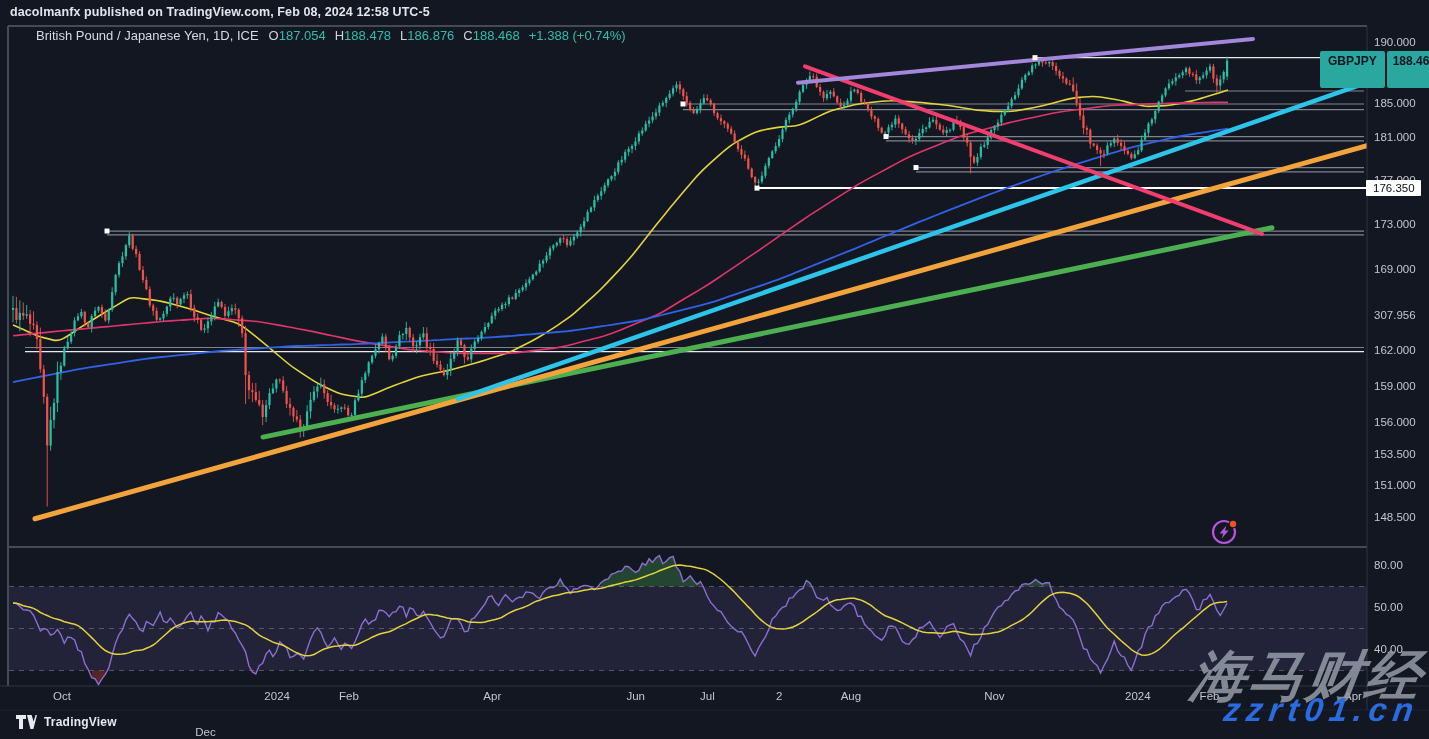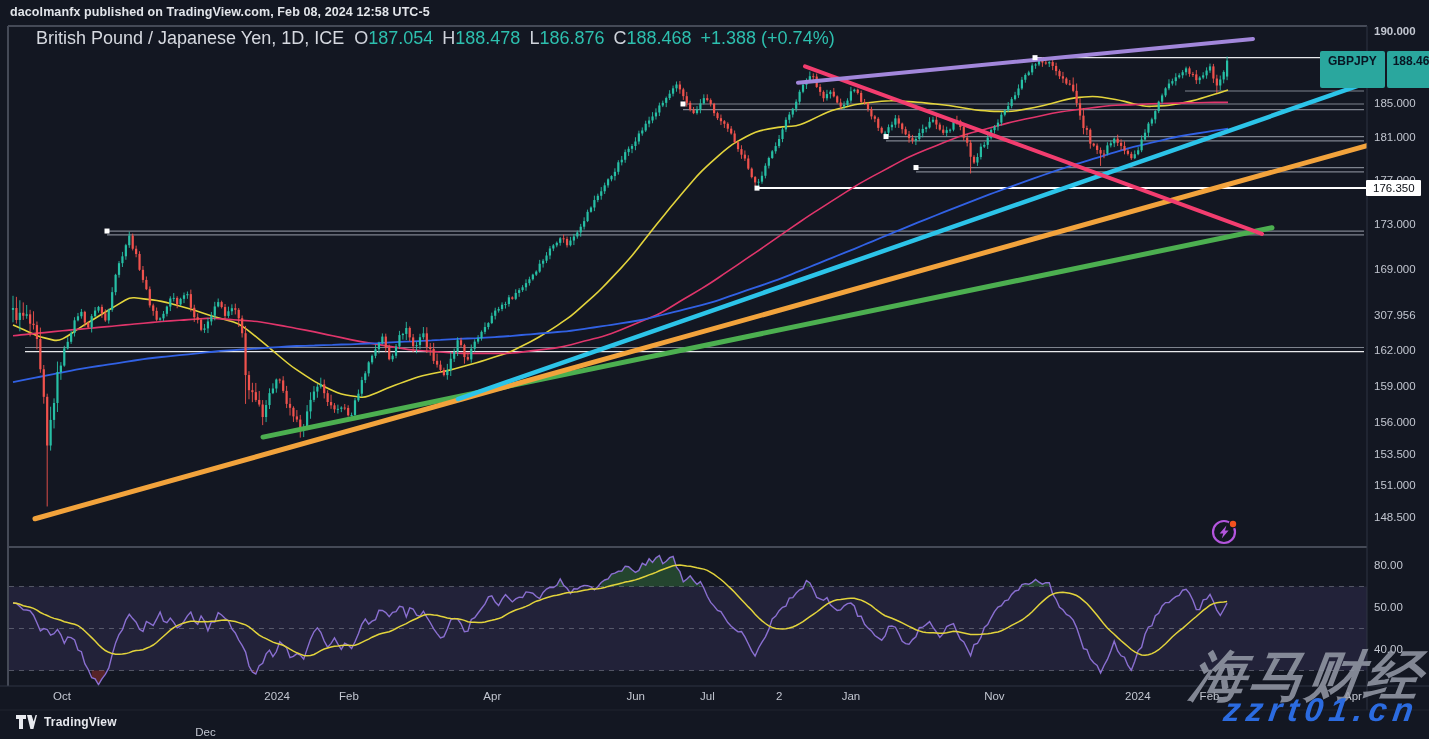--- a/index.html
+++ b/index.html
@@ -1,20 +1,20 @@
 <!DOCTYPE html>
 <html><head>
 <meta charset="utf-8">
 <style>
   html,body{margin:0;padding:0;background:#131722;}
   .stage{position:relative;width:1429px;height:739px;background:#131722;overflow:hidden;
          font-family:"Liberation Sans",sans-serif;-webkit-font-smoothing:antialiased;}
   .topbar{position:absolute;left:0;top:0;width:100%;height:40px;}
   .topbar span{position:absolute;left:10px;top:5px;font-size:12.5px;font-weight:700;color:#e2e5ea;letter-spacing:.1px;}
-  .legend{position:absolute;left:36px;top:28px;font-size:18px;color:#d6d9e0;white-space:nowrap;z-index:3;text-align:center;}
+  .legend{position:absolute;left:36px;top:28px;font-size:13px;color:#d6d9e0;white-space:nowrap;z-index:3;text-align:center;}
   .legend .ttl{margin-right:10px;}
   .legend .pair{margin-right:9px;}
   .legend .lbl{color:#cfd3db;}
   .legend .val{color:#2dbfae;}
   .legend .chg{color:#2dbfae;}
   #chart-svg{position:absolute;left:0;top:0;z-index:1;}
   .axis-label{position:absolute;left:1374px;font-size:11.5px;color:#c2c6d0;z-index:2;}
   .xaxis-label{position:absolute;top:690px;font-size:11.5px;color:#c2c6d0;transform:translateX(-50%);z-index:2;}
   .sym-badge{position:absolute;z-index:4;display:flex;font-size:12px;font-weight:700;color:#081623;}
   .sym-badge .b1{background:#2aa79e;border-radius:2px;padding:3px 8px 20px 8px;margin-right:2px;}
@@ -806,21 +806,21 @@
       </g>
       <line x1="8" y1="26" x2="1367" y2="26" stroke="#454a57" stroke-width="2"></line>
       <line x1="8" y1="26" x2="8" y2="686" stroke="#454a57" stroke-width="2"></line>
       <line x1="8" y1="547" x2="1367" y2="547" stroke="#454a57" stroke-width="2"></line>
       <line x1="1367" y1="26" x2="1367" y2="710" stroke="#2e3443" stroke-width="1"></line>
       <line x1="0" y1="686" x2="1429" y2="686" stroke="#2e3443" stroke-width="1"></line>
       <line x1="0" y1="710" x2="1429" y2="710" stroke="#20242f" stroke-width="1"></line>
     </svg>
 
   <div id="price-axis">
-      <div class="axis-label" style="top: 25px; font-weight: bold;">190.000</div>
+      <div class="axis-label" style="top: 36px;">190.000</div>
       <div class="axis-label" style="top: 89.1829px; margin-top: 8px;">185.000</div>
       <div class="axis-label" style="top: 131.145px;">181.000</div>
       <div class="axis-label" style="top: 174.045px;">177.000</div>
       <div class="axis-label" style="top: 217.926px;">173.000</div>
       <div class="axis-label" style="top: 262.833px;">169.000</div>
       <div class="axis-label" style="top: 308.816px;">307.956</div>
       <div class="axis-label" style="top: 344.041px;">162.000</div>
       <div class="axis-label" style="top: 379.925px;">159.000</div>
       <div class="axis-label" style="top: 416.491px;">156.000</div>
       <div class="axis-label" style="top: 447.505px;">153.500</div>
@@ -834,21 +834,21 @@
     </div>
   <div id="time-axis">
       <div class="xaxis-label" style="left: 62px;">Oct</div>
       <div class="xaxis-label" style="left: 205.44px; margin-top: 36px;">Dec</div>
       <div class="xaxis-label" style="left: 277.16px;">2024</div>
       <div class="xaxis-label" style="left: 348.88px;">Feb</div>
       <div class="xaxis-label" style="left: 492.32px;">Apr</div>
       <div class="xaxis-label" style="left: 635.76px;">Jun</div>
       <div class="xaxis-label" style="left: 707.48px;">Jul</div>
       <div class="xaxis-label" style="left: 779.2px;">2</div>
-      <div class="xaxis-label" style="left: 850.92px;">Jan</div>
+      <div class="xaxis-label" style="left: 850.92px;">Aug</div>
       <div class="xaxis-label" style="left: 994.36px;">Nov</div>
       <div class="xaxis-label" style="left: 1137.8px;">2024</div>
       <div class="xaxis-label" style="left: 1209.52px;">Feb</div>
       <div class="xaxis-label" style="left: 1352.96px;">Apr</div>
     </div>
 
   <div class="sym-badge" id="sym-badge" style="top: 51.0295px; left: 1320px;">
     <span class="b1">GBPJPY</span>
     <span class="b2">188.468</span>
   </div>

